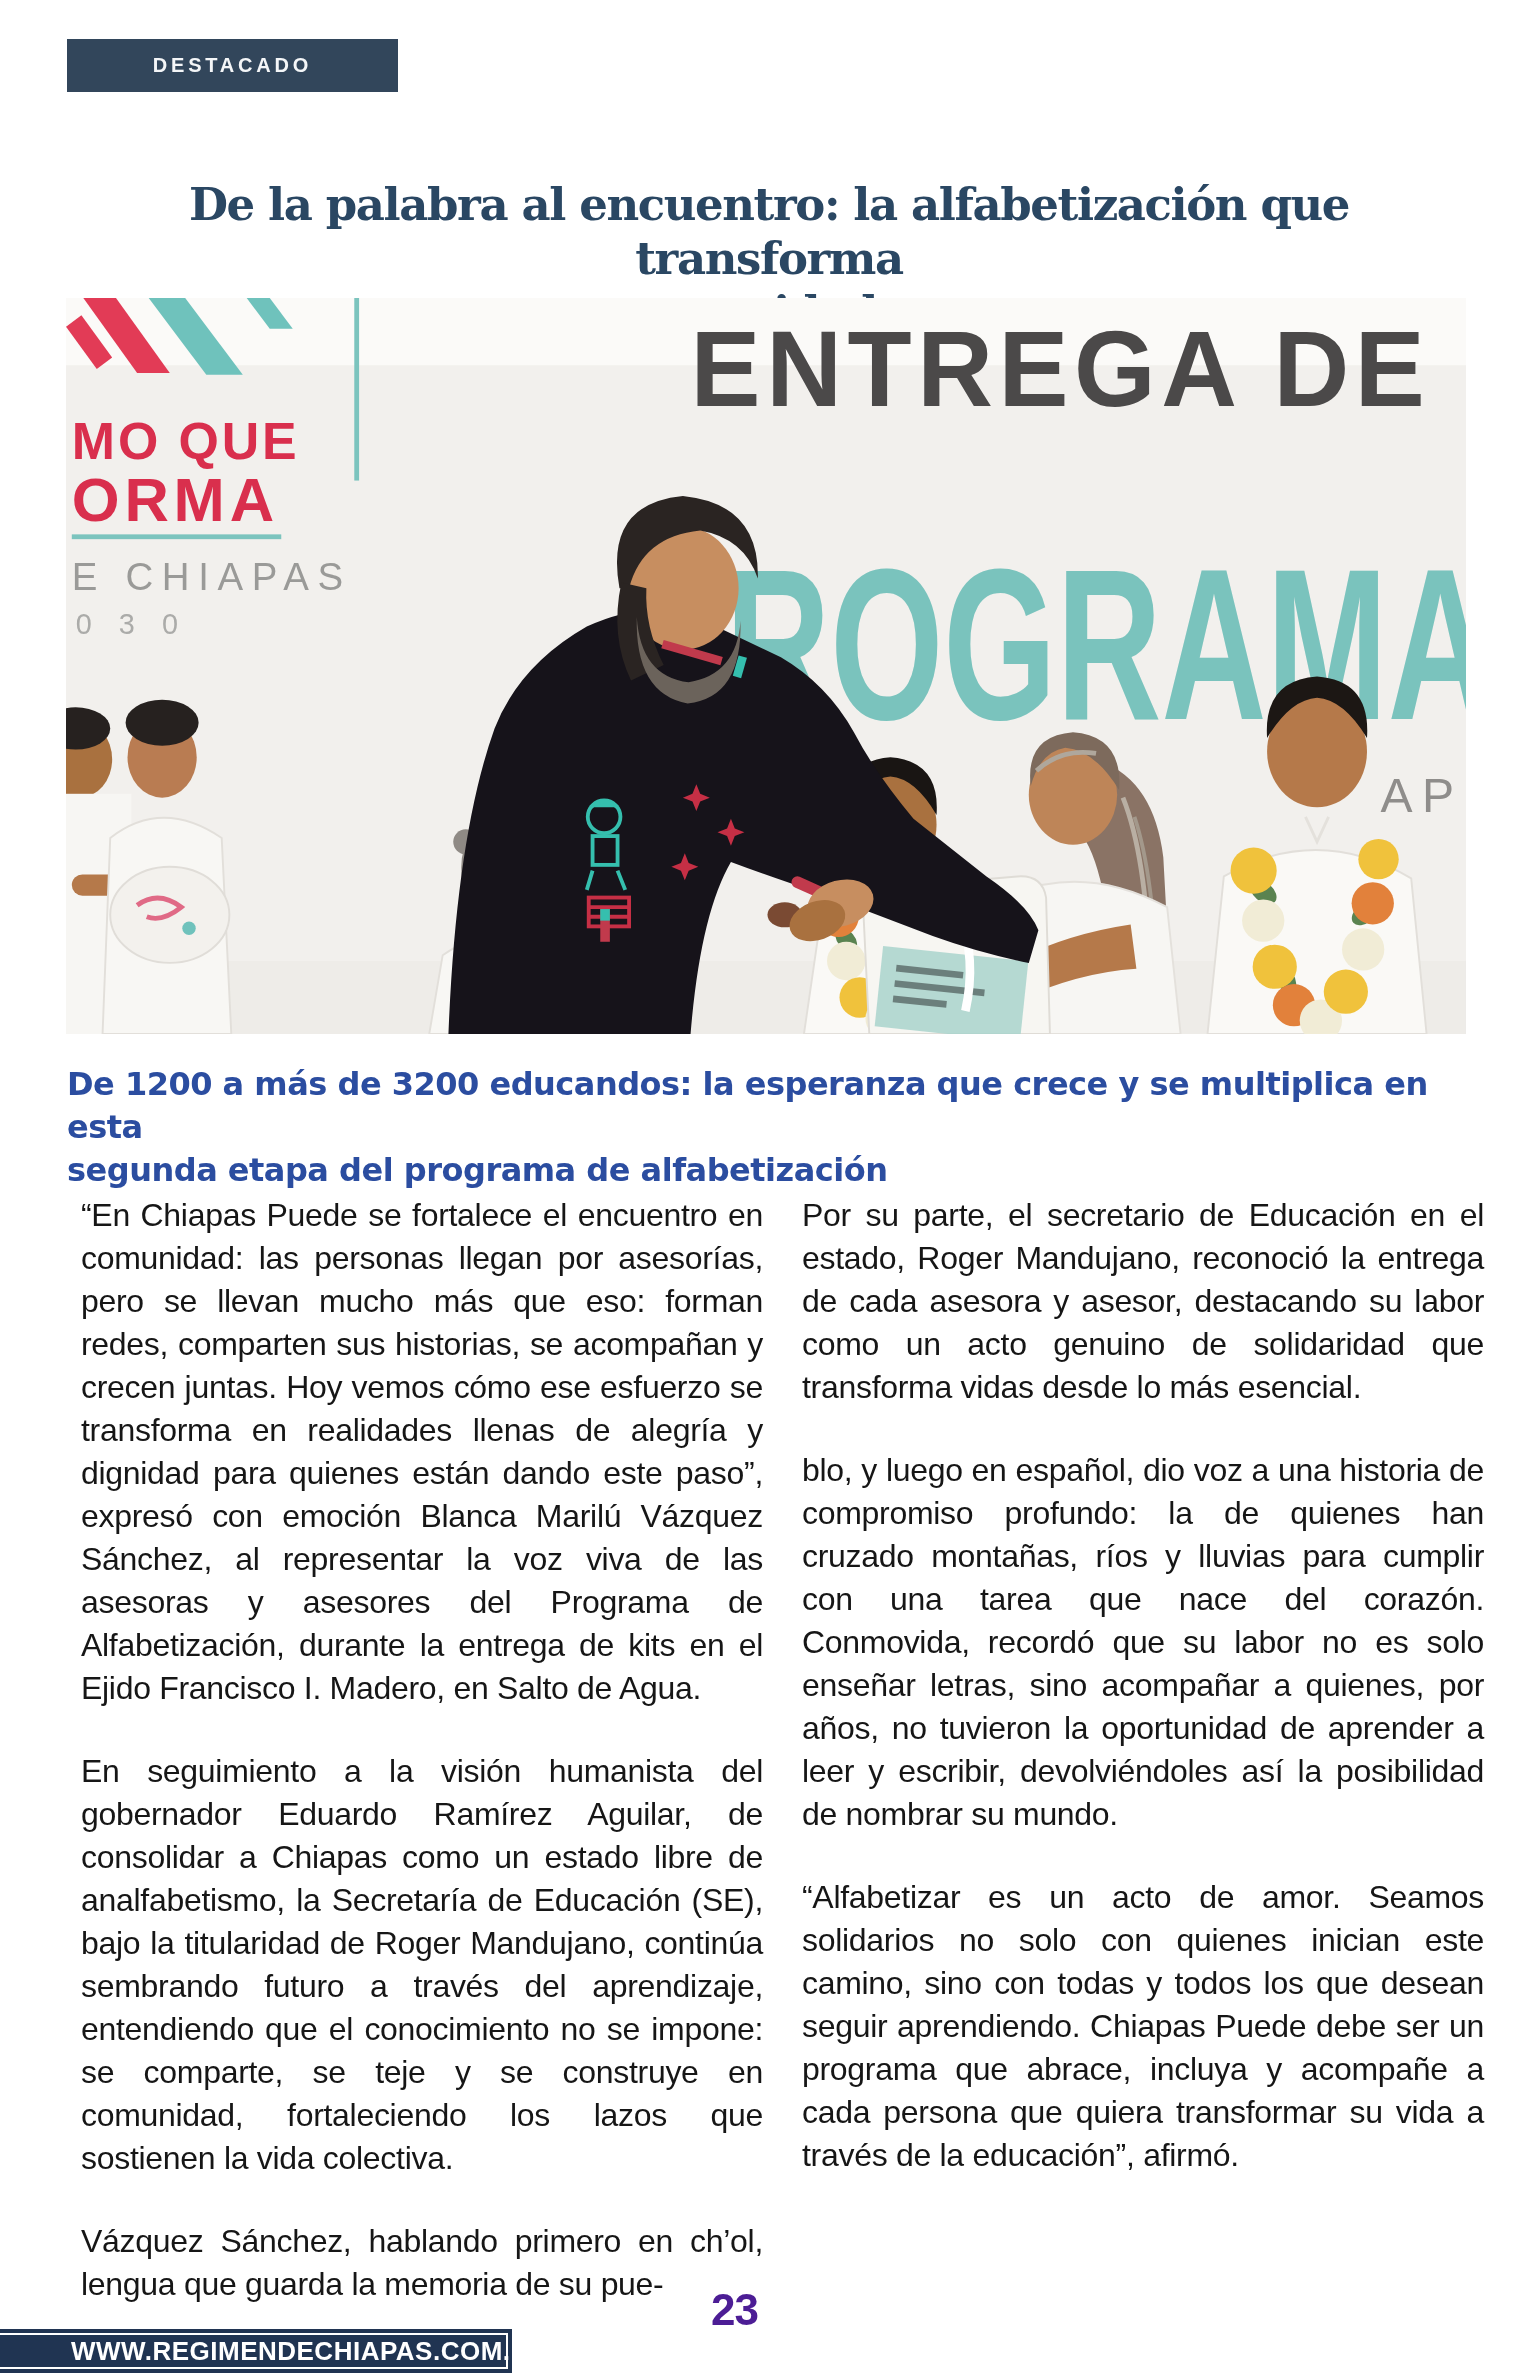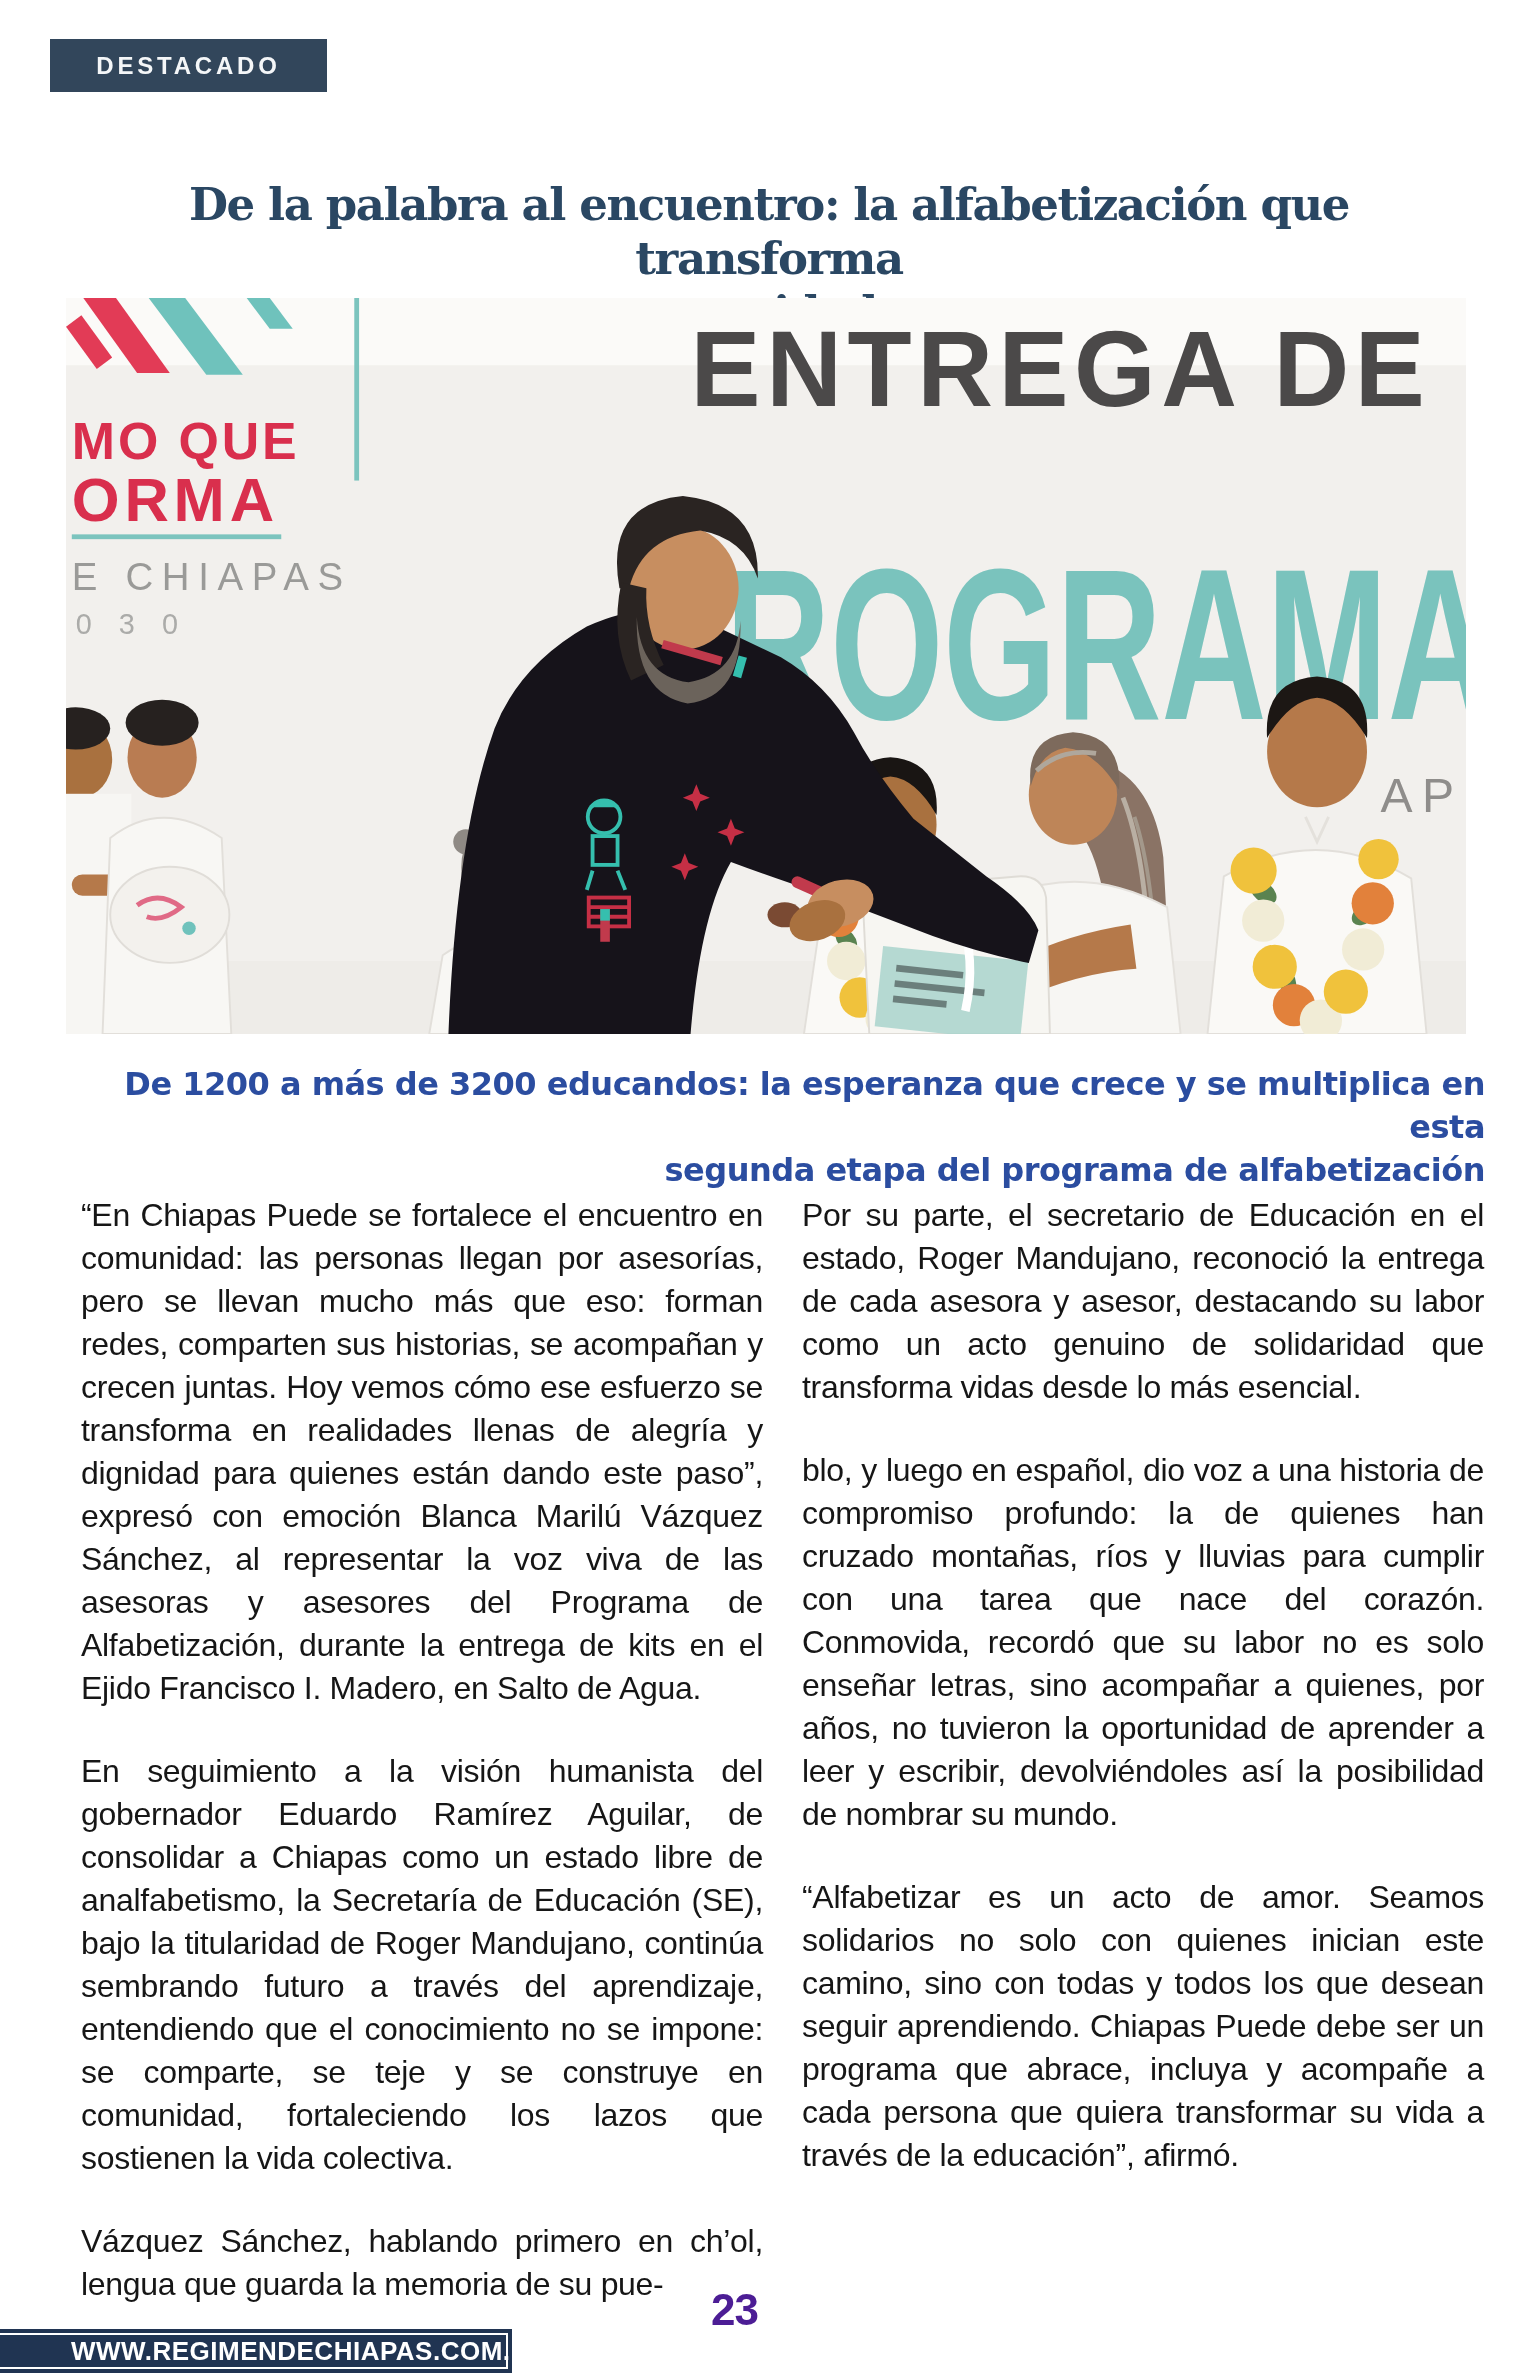--- a/index.html
+++ b/index.html
@@ -1,37 +1,37 @@
 <!DOCTYPE html>
 <html lang="es"><head>
 <meta charset="utf-8">
 <style>
   html,body{margin:0;padding:0;}
   body{
     width:1537px;height:2376px;position:relative;background:#ffffff;
     font-family:"Liberation Sans", sans-serif;overflow:hidden;
   }
   .badge{
-    position:absolute;left:50px;top:39px;width:277px;height:53px;
+    position:absolute;left:67px;top:39px;width:331px;height:53px;
     background:#32465B;color:#F4F6F8;display:flex;align-items:center;justify-content:center;
-    font-weight:bold;font-size:24px;letter-spacing:3.8px;
+    font-weight:bold;font-size:20px;letter-spacing:3.8px;
   }
   .headline{
     position:absolute;left:58px;top:148px;width:1422px;text-align:center;
     font-family:"DejaVu Serif", serif;font-weight:bold;color:#2A4763;
     font-size:45px;line-height:1.2;letter-spacing:-1.4px;
   }
   .headline .hl-line{display:block;}
   .photo-frame{
     position:absolute;left:66px;top:298px;width:1400px;height:736px;overflow:hidden;
     background:#F2F0ED;
   }
   .photo-frame svg{display:block;}
   .subtitle{
-    position:absolute;left:82px;top:1063px;width:1403px;text-align:right;
+    position:absolute;left:67px;top:1063px;width:1403px;text-align:left;
     color:#2B4DA0;font-weight:bold;font-family:"DejaVu Sans", sans-serif;
     font-size:32px;line-height:1.35;letter-spacing:-0.5px;
   }
   .subtitle .st-line{display:block;}
   .col{position:absolute;top:1194px;width:694px;}
   .col-left{left:69px;}
   .col-right{left:790px;}
   .col p{
     margin:0 0 40px 12px;font-size:32px;line-height:43px;color:#161616;
     text-align:justify;letter-spacing:-0.3px;

